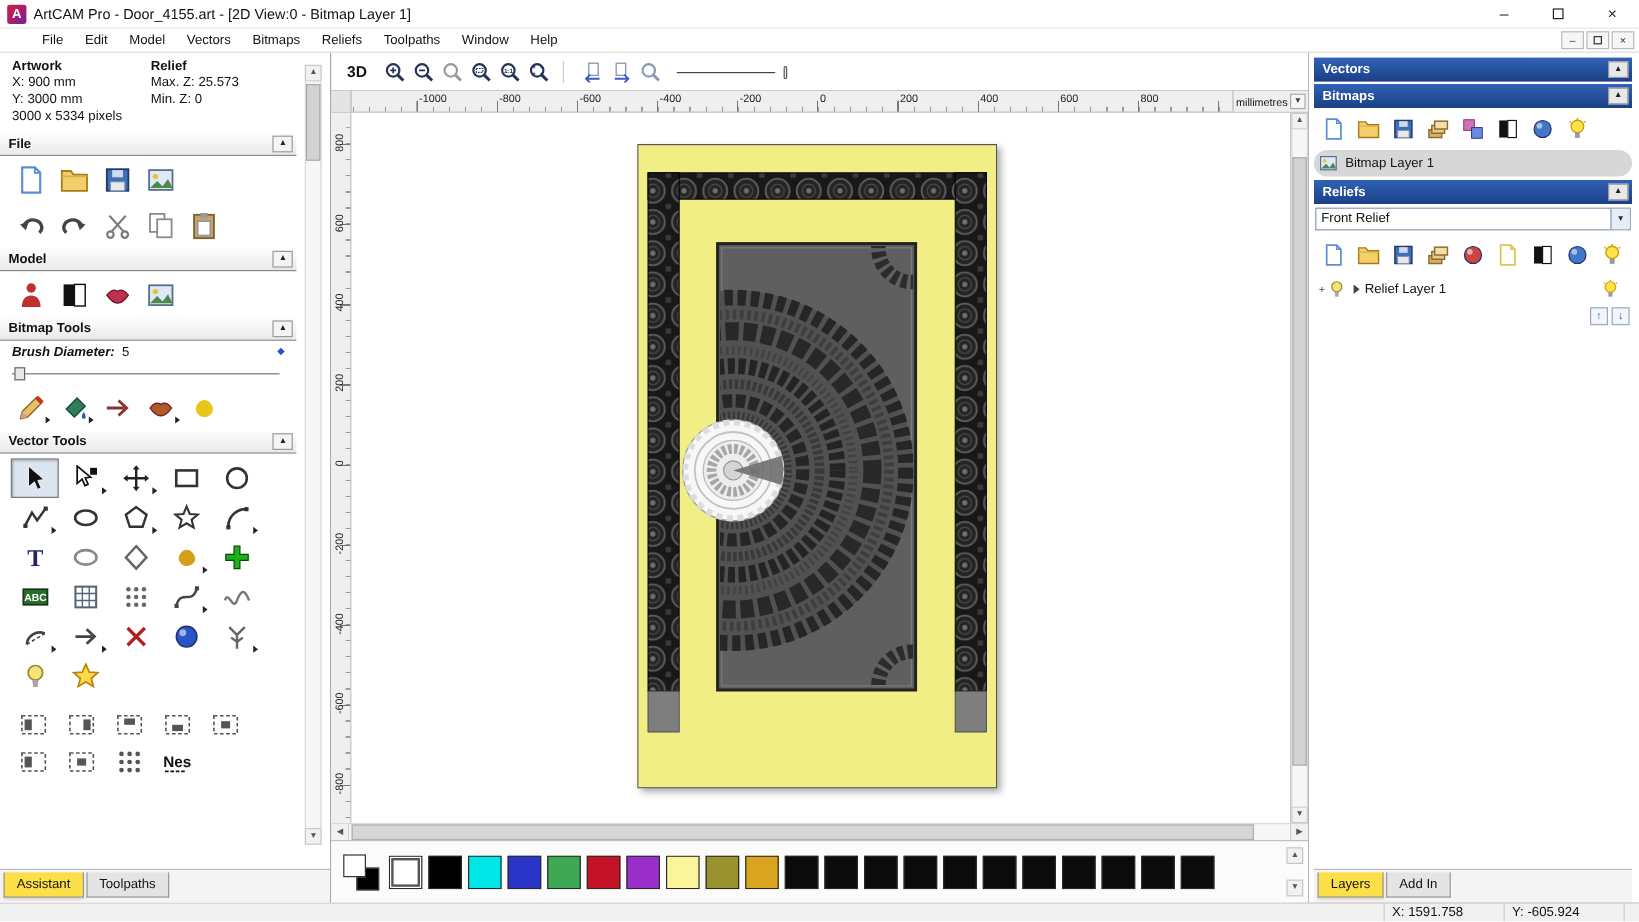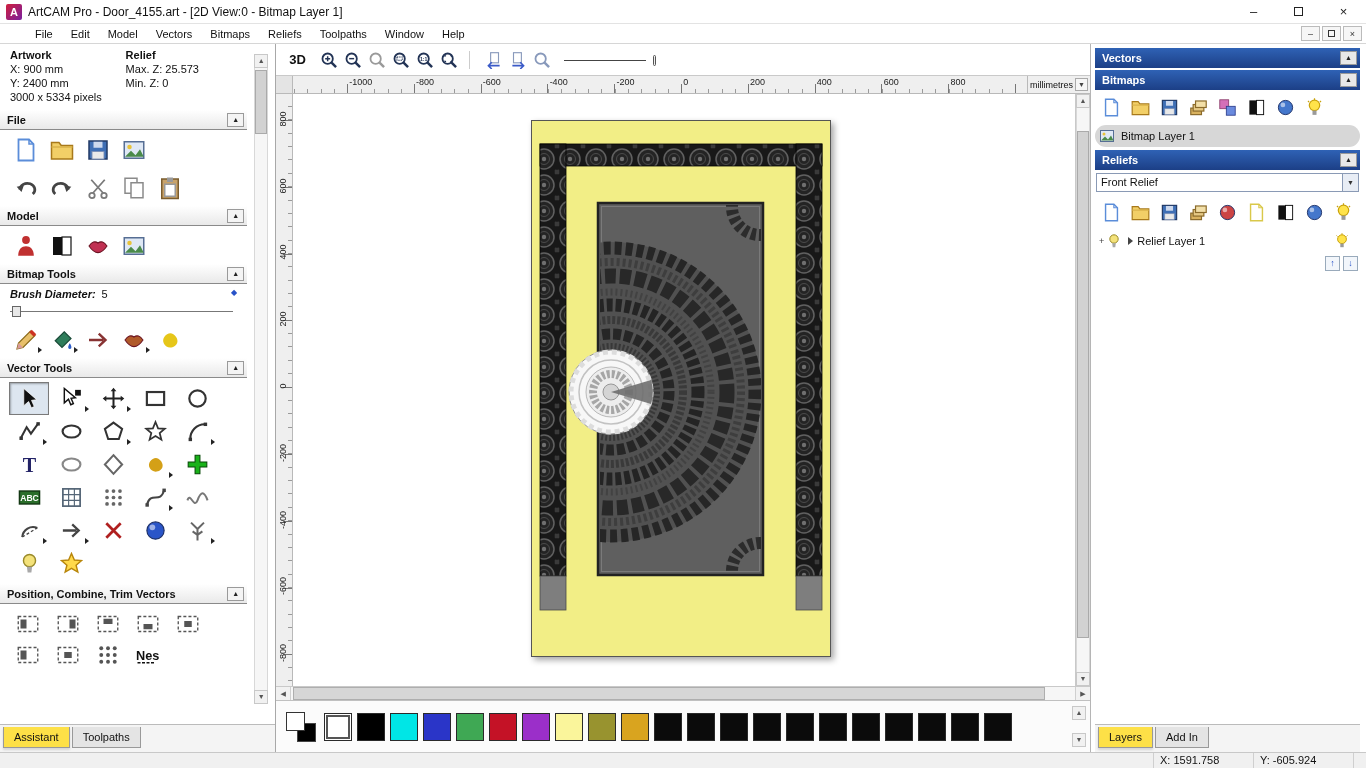--- a/index.html
+++ b/index.html
@@ -420,21 +420,21 @@
 
   <div class="main">
 
     <div class="left-panel">
       <div class="lp-content">
 
         <div class="proj-grid">
           <div class="proj-col">
             <b>Artwork</b>
             <div>X: 900 mm</div>
-            <div>Y: 2400 mm</div>
+            <div>Y: 3000 mm</div>
             <div>3000 x 5334 pixels</div>
           </div>
           <div class="proj-col">
             <b>Relief</b>
             <div>Max. Z: 25.573</div>
             <div>Min. Z: 0</div>
           </div>
         </div>
 
         <div class="sec-h">
@@ -707,24 +707,20 @@
                 <use href="#lamp"></use>
               </svg>
             </span>
             <span class="icon" style="color: rgb(232, 200, 0);">
               <svg viewBox="0 0 16 16">
                 <use href="#starY"></use>
               </svg>
             </span>
           </div>
 
-        <div class="sec-h">
-          <span>Position, Combine, Trim Vectors</span>
-          <span class="collapse-btn">▲</span>
-        </div>
         <div class="pos-rows">
             <span class="icon" style="color: rgb(85, 85, 85);">
               <svg viewBox="0 0 16 16">
                 <use href="#alignl"></use>
               </svg>
             </span>
             <span class="icon" style="color: rgb(85, 85, 85);">
               <svg viewBox="0 0 16 16">
                 <use href="#alignc"></use>
               </svg>

